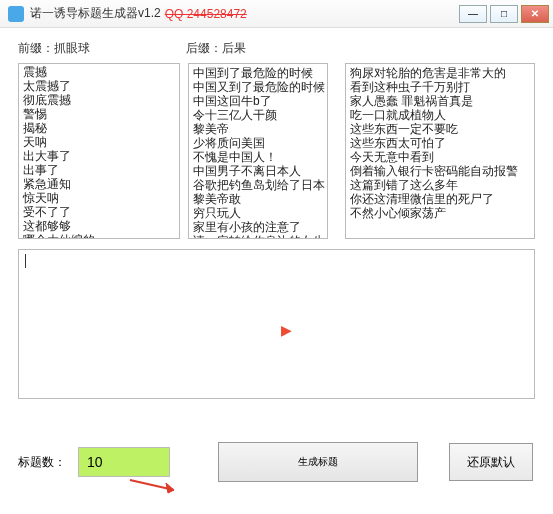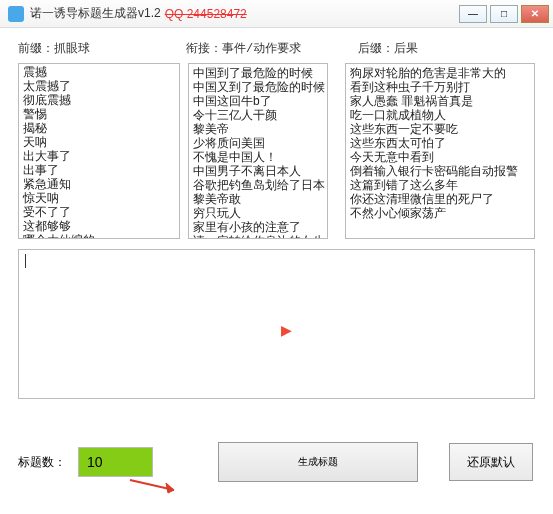--- a/index.html
+++ b/index.html
@@ -20,21 +20,21 @@
 .lists-row { display: flex; margin-top: 6px; height: 176px; }
 .listbox { background: #fff; border: 1px solid #bbb; font-size: 12px; line-height: 14px; padding: 2px 4px; overflow: hidden; color: #222; white-space: pre; }
 .listbox.l1 { width: 162px; margin-right: 8px; font-family: Liberation Mono, monospace; }
 .listbox.l2 { width: 140px; margin-right: 17px; }
 .listbox.l3 { flex:1; }
 .output-area { margin-top: 10px; width: 100%; height: 150px; border: 1px solid #bbb; background: #fff; padding: 4px 6px; position: relative; }
 .cursor-line { border-left: 1px solid #333; height: 14px; display:inline-block; }
 .red-play { position: absolute; left: 262px; top: 72px; color: #ed4b34; font-size: 14px; }
 .bottom-row { position: absolute; left: 18px; right: 18px; bottom: 37px; display: flex; align-items: center; }
 .count-label { font-size: 12px; margin-right: 12px; }
-.count-input { width: 75px; height: 30px; border: 1px solid #bbb; background: #84cc16; padding: 1px 8px; font-size: 14px; }
+.count-input { width: 92px; height: 30px; border: 1px solid #bbb; background: #bef264; padding: 1px 8px; font-size: 14px; }
 .gen-btn { position: absolute; left: 200px; width: 200px; height: 40px; border: 1px solid #999; background: linear-gradient(#f5f5f5,#e5e5e5); font-size: 10px; cursor: pointer; }
 .restore-btn { position: absolute; right: 2px; width: 84px; height: 38px; border: 1px solid #999; background: linear-gradient(#f7f7f7,#e9e9e9); font-size: 12px; cursor: pointer; }
 .arrow-annot2 { position:absolute; left:128px; bottom:18px; width:50px; height:20px; pointer-events:none; }
 .arrow-annot2 svg line, .arrow-annot2 svg polygon { stroke:#dd3b2a; fill:#dd3b2a; }
 </style>
 </head>
 <body>
 
 <div class="titlebar">
   <span class="app-icon"></span>
@@ -43,21 +43,20 @@
   <span class="spacer"></span>
   <div class="winbtn">—</div>
   <div class="winbtn">□</div>
   <div class="winbtn close">✕</div>
 </div>
 
 <div class="content">
 
   <div class="labels-row">
     <div class="label-cell c1">前缀：抓眼球</div>
-    <div class="label-cell c2">衔接：事件/动作要求</div>
     <div class="label-cell c3">后缀：后果</div>
   </div>
 
   <div class="lists-row">
     <div class="listbox l1">震撼
 太震撼了
 彻底震撼
 警惕
 揭秘
 天呐

